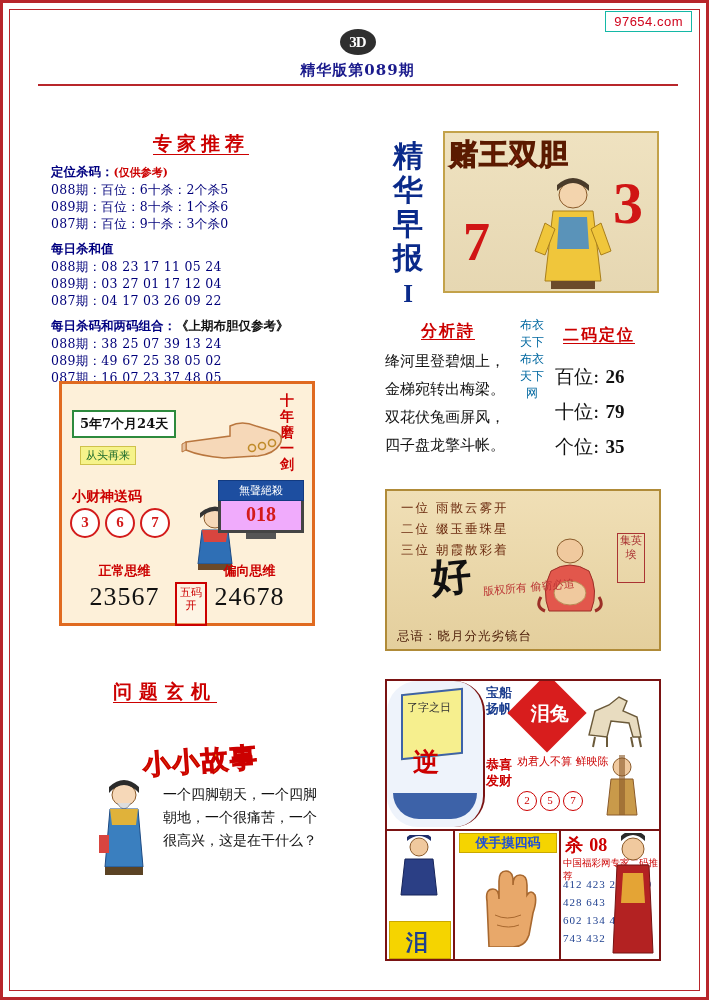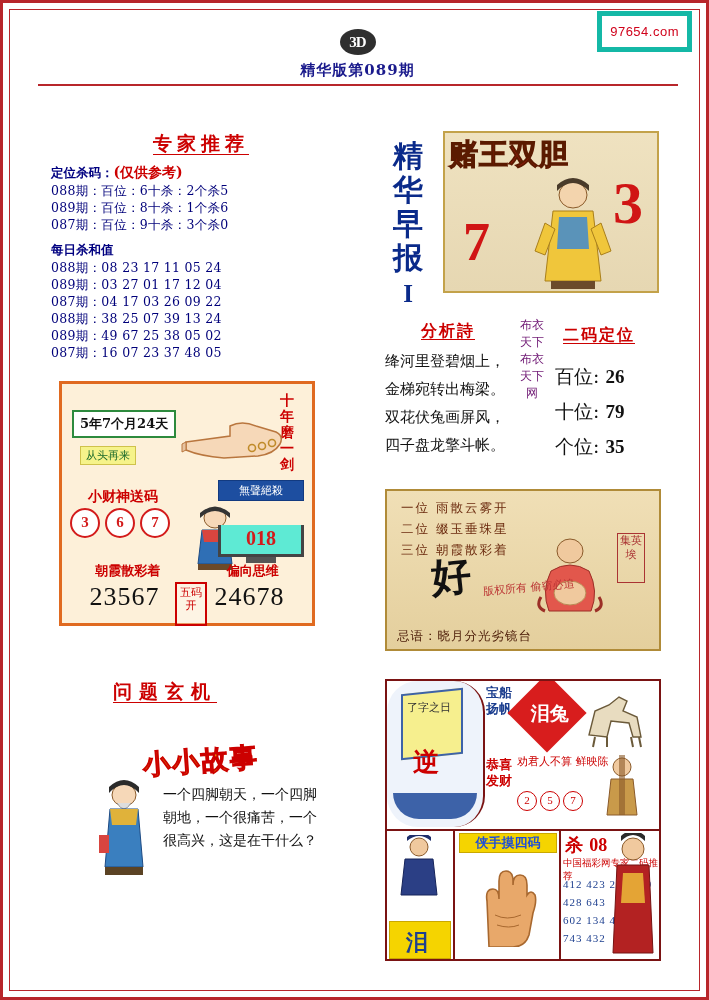--- a/index.html
+++ b/index.html
@@ -29,26 +29,26 @@
     border: 1px solid #b8262b;
     box-sizing: border-box;
     pointer-events: none;
   }
 
   
   .watermark {
     position: absolute;
     right: 14px;
     top: 8px;
-    border: 5px solid #14b8a6;
+    border: 1px solid #14b8a6;
     background: #fff;
     color: #d0021b;
     font-size: 13px;
     font-family: "Liberation Sans", sans-serif;
-    padding: 8px 8px;
+    padding: 2px 8px;
     letter-spacing: 0.5px;
     text-align: right;
   }
 
   
   .header {
     position: absolute;
     left: 0; top: 26px;
     width: 709px;
     text-align: center;
@@ -97,21 +97,21 @@
     text-decoration: underline;
     text-underline-offset: 4px;
   }
   .sub-head {
     margin-top: 7px;
     font-size: 12.5px;
     color: #000080;
     font-weight: bold;
     font-family: "DejaVu Serif", serif;
   }
-  .sub-head .note { color: #c00; font-size: 14px; }
+  .sub-head .note { color: #c00; font-size: 11px; }
   .line-row {
     font-size: 12.5px;
     color: #00007a;
     font-family: "DejaVu Serif", serif;
     line-height: 17px;
     letter-spacing: 0.3px;
   }
   .blue-head {
     margin-top: 9px;
     font-size: 12.5px;
@@ -169,21 +169,20 @@
     left: 118px; top: 18px;
     width: 110px; height: 70px;
   }
   .pb-red-title {
     position: absolute;
     left: 10px; top: 104px;
     font-size: 14px;
     color: #c00;
     font-weight: bold;
     font-family: "DejaVu Serif", serif;
-    margin-left: 16px;
   }
   .balls {
     position: absolute;
     left: 8px; top: 124px;
     display: flex;
     gap: 5px;
   }
   .ball {
     width: 26px; height: 26px;
     border-radius: 50%;
@@ -204,30 +203,29 @@
   .monitor-top {
     background: #1d4ea0;
     color: #fff;
     font-size: 11px;
     text-align: center;
     padding: 2px 0;
     border: 1px solid #123a80;
     font-family: "DejaVu Serif", serif;
   }
   .monitor-screen {
-    background: #5eead4;
+    background: #f0abfc;
     border: 3px solid #444;
     border-top: none;
     text-align: center;
     font-size: 20px;
     color: #d31b1b;
     font-weight: bold;
     font-family: "Liberation Serif", serif;
     padding: 2px 0 4px 0;
-    margin-top: 24px;
   }
   .monitor-stand {
     width: 30px; height: 6px;
     background: #555;
     margin: 0 auto;
   }
   .pb-foot-labels {
     position: absolute;
     left: 0; top: 178px;
     width: 100%;
@@ -381,21 +379,21 @@
     line-height: 28px;
     color: #111;
     font-family: "DejaVu Serif", serif;
   }
   .poem-vertical {
     position: absolute;
     left: 514px; top: 314px;
     width: 30px;
     font-size: 12px;
     line-height: 17px;
-    color: #701a75;
+    color: #0369a1;
     font-family: "DejaVu Serif", serif;
     text-align: center;
   }
   .erm-title {
     position: absolute;
     left: 560px; top: 322px;
     font-size: 16px;
     color: #c00;
     font-weight: bold;
     font-family: "DejaVu Serif", serif;
@@ -715,20 +713,23 @@
     </div>
     <div class="line-row">088期：百位：6十杀：2个杀5</div>
     <div class="line-row">089期：百位：8十杀：1个杀6</div>
     <div class="line-row">087期：百位：9十杀：3个杀0</div>
 
     <div class="blue-head">每日杀和值</div>
     <div class="line-row">088期：08  23  17  11  05  24</div>
     <div class="line-row">089期：03  27  01  17  12  04</div>
     <div class="line-row">087期：04  17  03  26  09  22</div>
 
+    <div class="blue-head">
+      <span>每日杀码和两码组合：</span><span class="bk">《上期布胆仅参考》</span>
+    </div>
     <div class="line-row">088期：38   25   07   39   13   24</div>
     <div class="line-row">089期：49   67   25   38   05   02</div>
     <div class="line-row">087期：16   07   23   37   48   05</div>
   </div>
 
   <div class="pink-box">
     <div class="pb-left-label">5年7个月24天</div>
     <div class="pb-sub-label">从头再来</div>
     <div class="pb-vert">十年磨一剑</div>
 
@@ -755,21 +756,21 @@
       <rect x="8" y="58" width="34" height="6" fill="#6b4a2a"></rect>
     </svg>
 
     <div class="monitor">
       <div class="monitor-top">無聲絕殺</div>
       <div class="monitor-screen">018</div>
       <div class="monitor-stand"></div>
     </div>
 
     <div class="pb-foot-labels">
-      <span>朝霞散彩着</span>
+      <span>正常思维</span>
       <span>偏向思维</span>
     </div>
     <div class="pb-foot-nums">
       <span>23567</span>
       <span>24678</span>
     </div>
     <div class="pb-center-stamp">五码开</div>
   </div>
 
   <div class="riddle-title">问题玄机</div>

